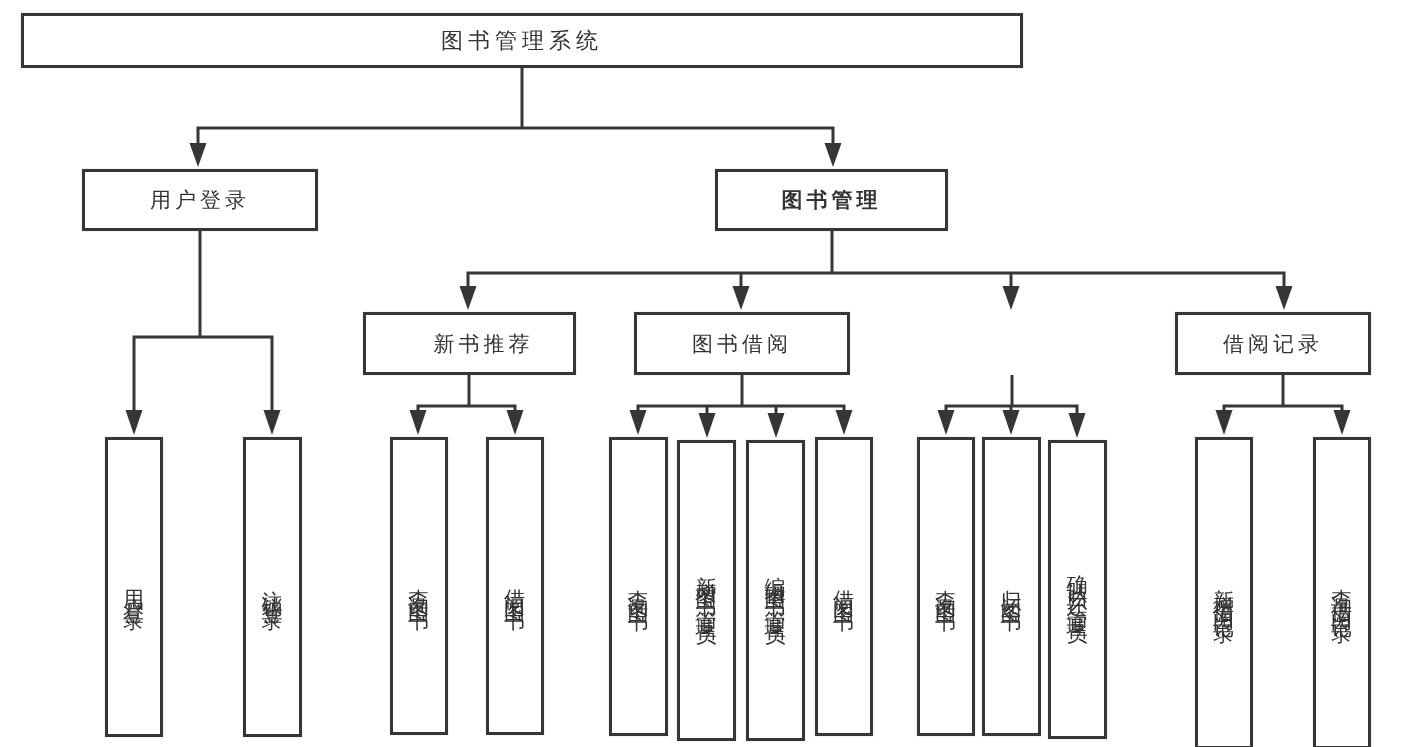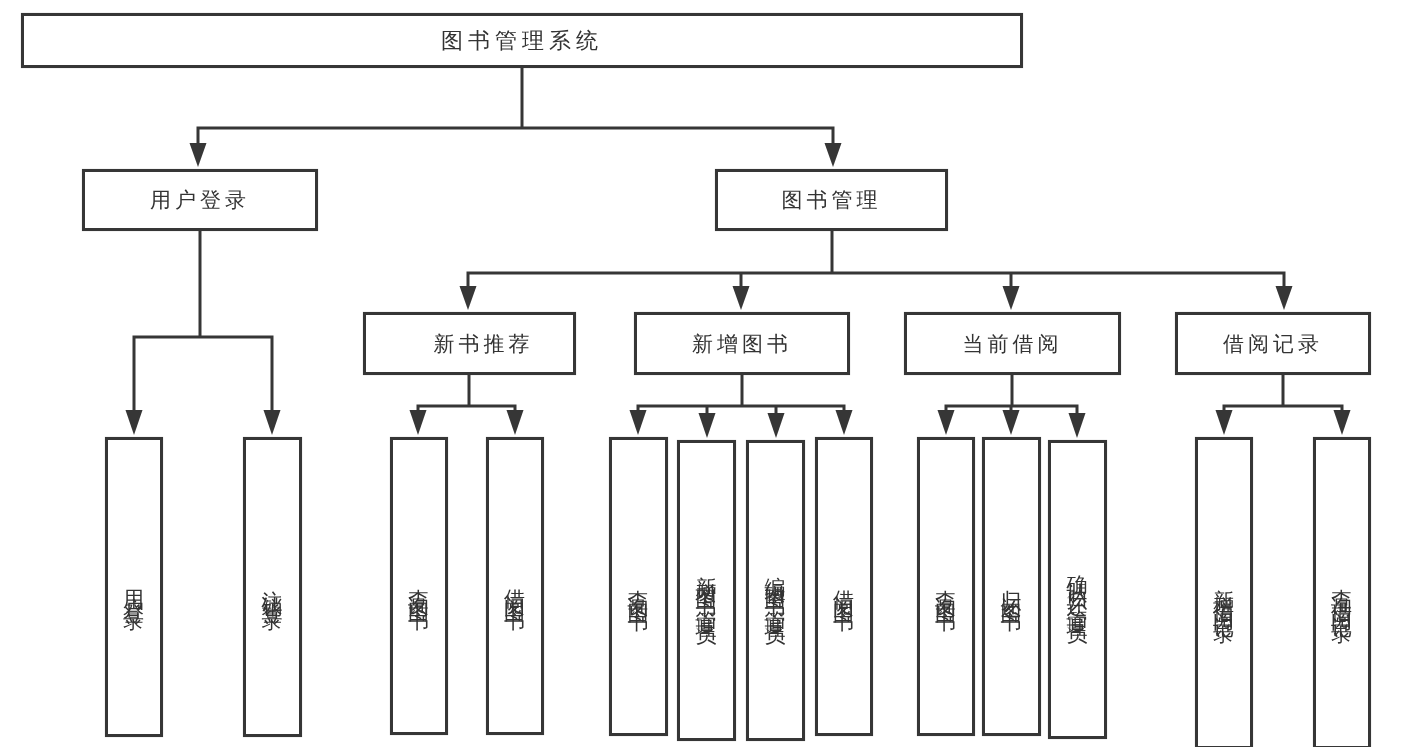--- a/index.html
+++ b/index.html
@@ -110,32 +110,29 @@
     </g>
   </svg>
 
   <div class="box h root" style="left:21px; top:13px; width:1002px; height:55px;">
     <span>图书管理系统</span>
   </div>
 
   <div class="box h" style="left:82px; top:169px; width:236px; height:62px;">
     <span>用户登录</span>
   </div>
-  <div class="box h" style="left:715px; top:169px; width:233px; height:62px;">
+  <div class="box h" style="left:715px; top:169px; width:233px; height:62px;font-weight:bold;">
     <span>图书管理</span>
   </div>
 
   <div class="box h" style="left:363px; top:312px; width:213px; height:63px;padding-left:28px;">
     <span>新书推荐</span>
   </div>
   <div class="box h" style="left:634px; top:312px; width:216px; height:63px;">
-    <span>新增图书</span>
-  </div>
-  <div class="box h" style="left:904px; top:312px; width:217px; height:63px;">
-    <span>当前借阅</span>
+    <span>图书借阅</span>
   </div>
   <div class="box h" style="left:1175px; top:312px; width:196px; height:63px;">
     <span>借阅记录</span>
   </div>
 
   <div class="box v" style="left:105px; top:437px; width:58px; height:300px;">
     <span>用户登录</span>
   </div>
   <div class="box v" style="left:243px; top:437px; width:59px; height:300px;">
     <span>注销登录</span>

